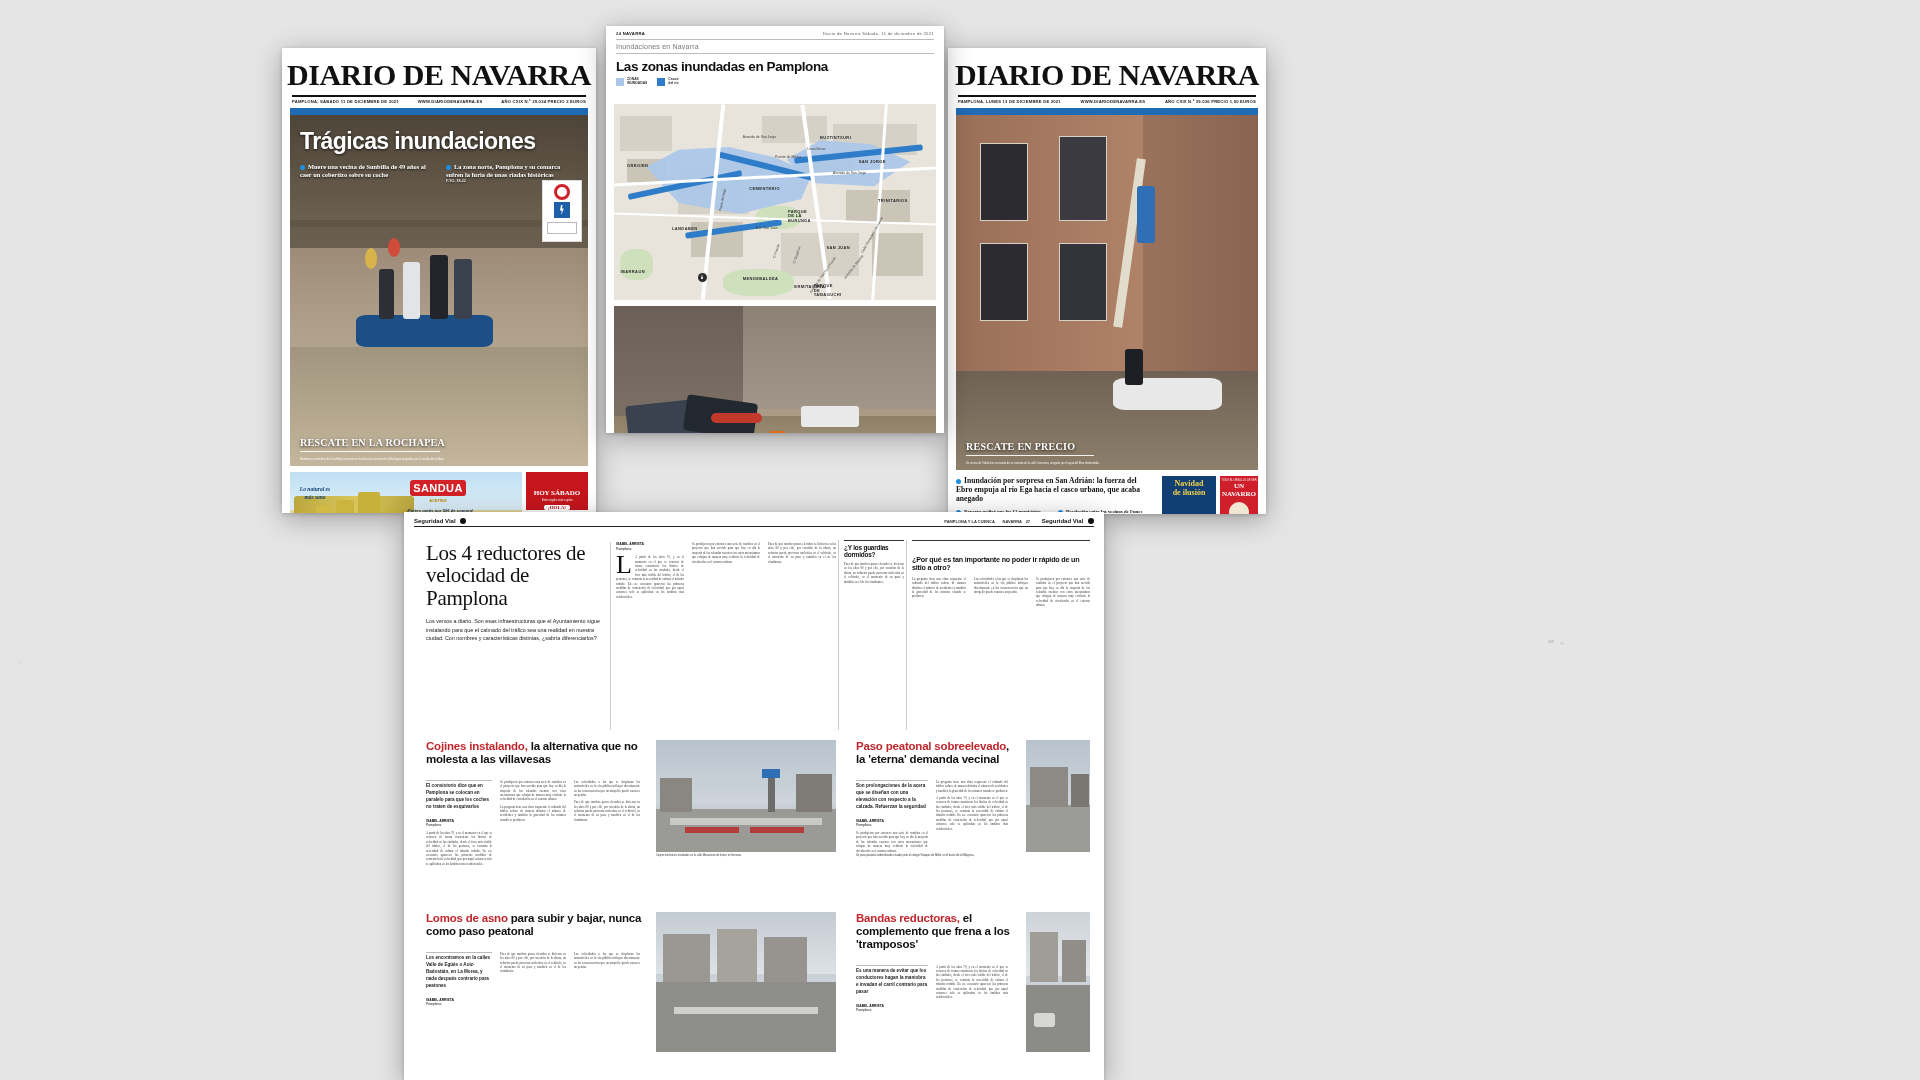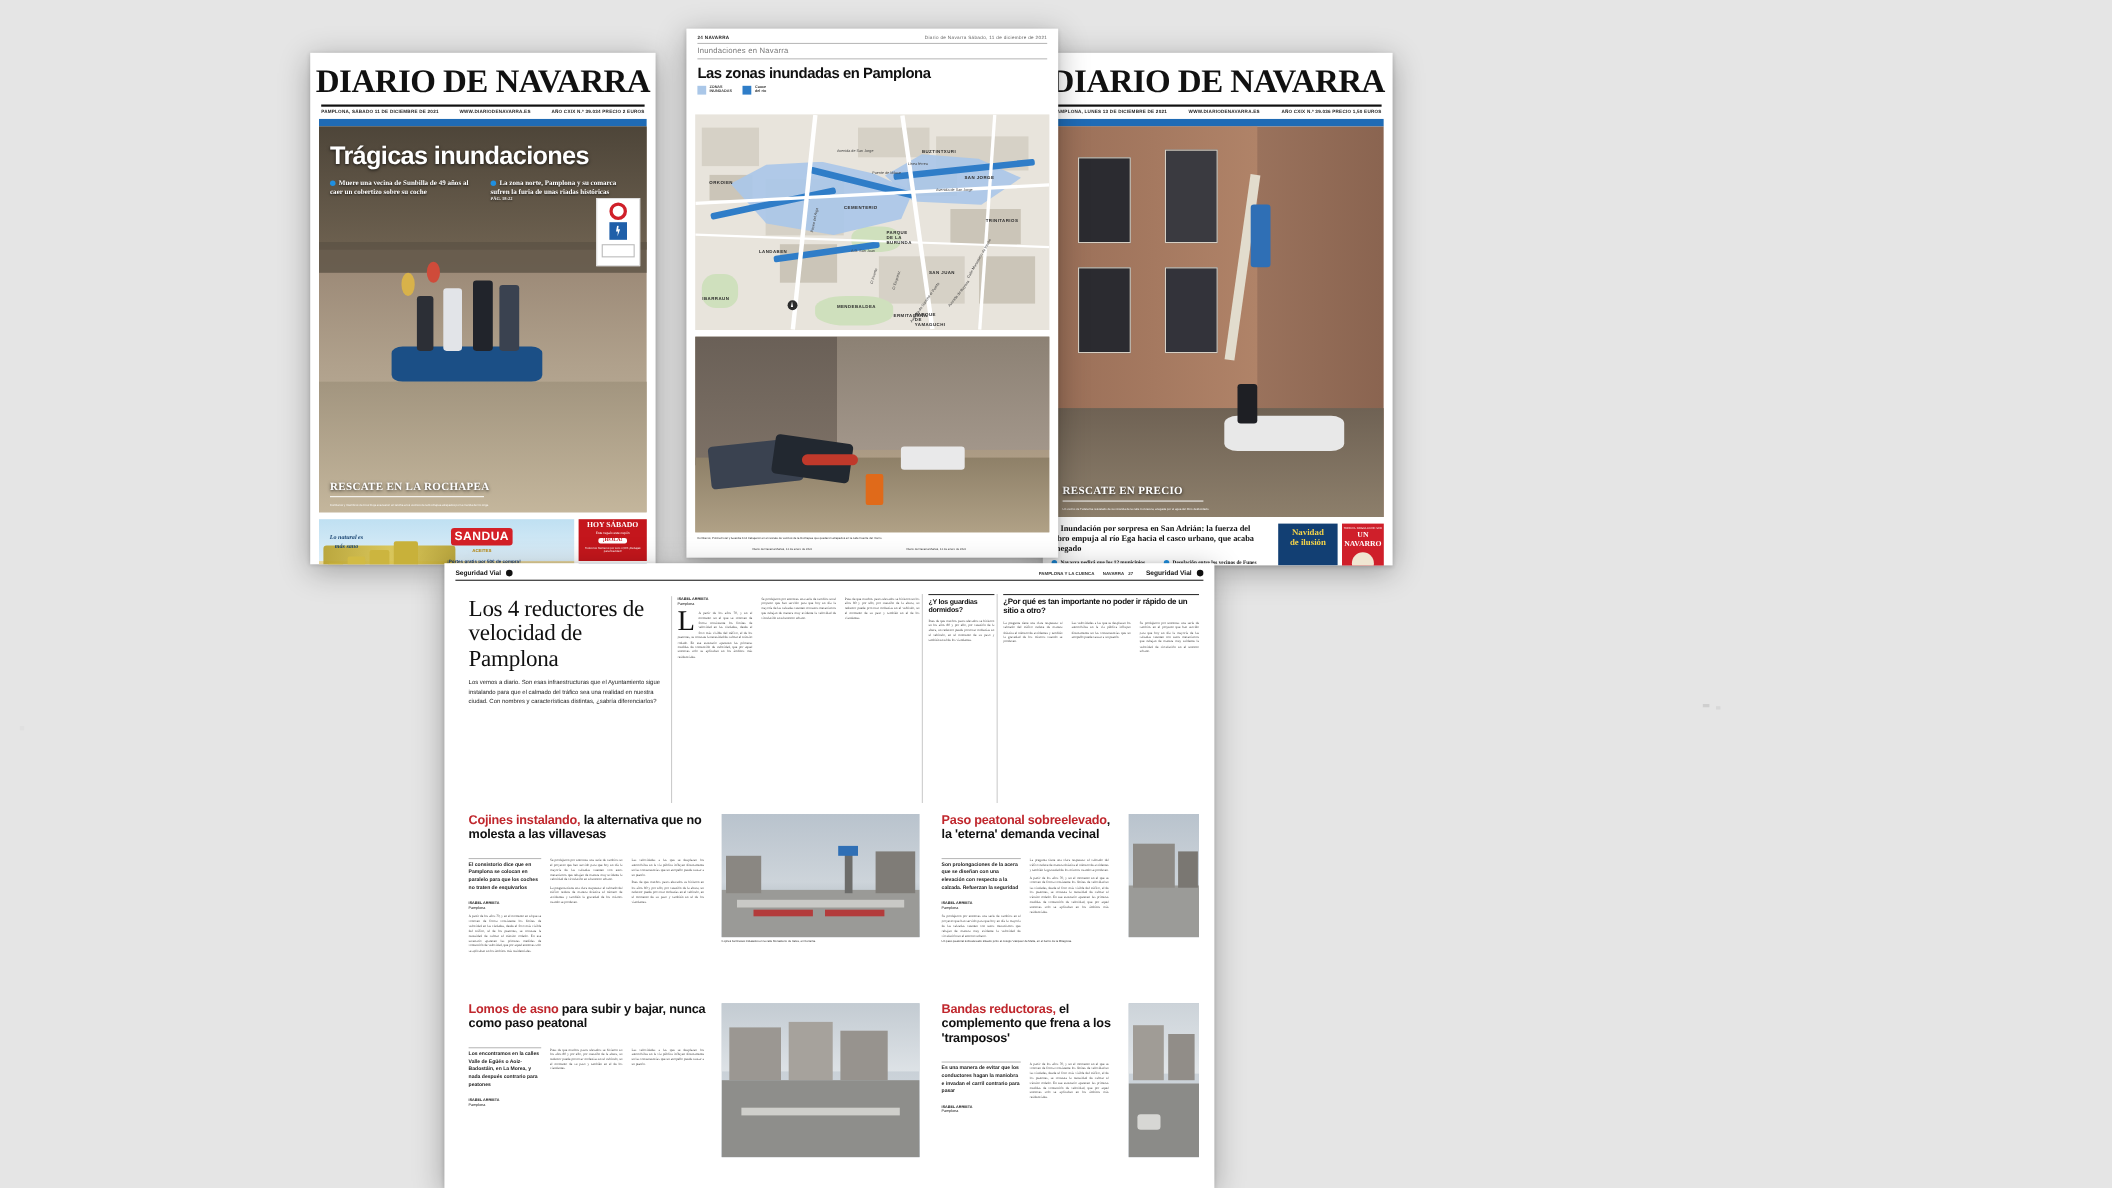--- a/index.html
+++ b/index.html
@@ -202,21 +202,21 @@
         <span>Lo natural es</span><br>
         <span>más sano</span>
       </div>
       <div class="sandua-logo" style="left:120px; top:8px; width:56px; height:16px; font-size:11px; line-height:16px;">SANDUA</div>
       <div class="ad-txt" style="left:120px; top:26px; width:56px; font-size:4px; color:#b8860b;">ACEITES</div>
       <div class="ad-txt" style="left:110px; top:36px; width:80px; font-size:4.2px;">¡Portes gratis por 50€ de compra!</div>
 
     </div>
 
     <div class="ad ad-red" style="left:244px; top:424px; width:62px; height:38px;">
-      <div class="ad-mini-title" style="font-size:7px; padding-top:1px;">HOY SÁBADO</div>
+      <div class="ad-mini-title" style="font-size:7px; padding-top:17px;">HOY SÁBADO</div>
       <div class="ad-mini-sub" style="font-size:3px; padding:1px 3px;">Este regalo este cupón</div>
       <div style="background:#fff;color:#c4161c;font-weight:700;font-size:5px;text-align:center;
                   width:26px;margin:2px auto;border-radius:2px;">¡HOLA!</div>
       <div class="ad-mini-sub" style="font-size:2.6px; padding:1px 3px;">Todos los Números por solo 3,50€  ¡Rebajas para Navidad!</div>
     </div>
 
     <div class="ad ad-blue" style="left:244px; top:464px; width:62px; height:42px;">
       <div class="ad-mini-title" style="font-size:9px; padding-top:4px; color:#f2d24b;">Navidad</div>
 
     </div>
@@ -274,21 +274,21 @@
       <div class="ad-mini-title" style="font-size:8px;color:#f2d24b;">de ilusión</div>
     </div>
 
     <div class="ad ad-navarra" style="left:272px; top:428px; width:38px; height:60px;">
       <div class="ad-mini-sub" style="font-size:2.6px;padding-top:3px;">TODO EL ORGULLO DE SER</div>
       <div class="ad-mini-title" style="font-size:7px;">UN NAVARRO</div>
       <div style="width:20px;height:20px;margin:4px auto;background:#f0e6d2;border-radius:50%;"></div>
     </div>
   </div>
 
-  <div class="sheet shadow" style="left:624px; top:26px; width:338px; height:481px;">
+  <div class="sheet shadow" style="left:606px; top:26px; width:338px; height:407px;">
     <div class="mp-head" style="padding:5px 10px 0 10px;">
       <div style="display:flex;justify-content:space-between;align-items:baseline;">
         <div class="mp-folio">
           <span>24</span>
           <b>NAVARRA</b>
         </div>
         <div class="mp-folio" style="font-weight:400;opacity:.8;">Diario de Navarra Sábado, 11 de diciembre de 2021</div>
       </div>
       <div class="mp-rule" style="margin:3px 0;"></div>
       <div class="mp-section">Inundaciones en Navarra</div>
@@ -424,21 +424,21 @@
     </div>
 
     <div style="position:absolute; left:440px; top:28px; width:60px;">
       <div class="ap-hr"></div>
       <div class="ap-sub" style="font-size:6.4px;margin-top:3px;">¿Y los guardias dormidos?</div>
       <div class="txt" style="margin-top:4px;">Pues de que muchos pasos elevados se hicieron en los años 80 y por ello, por cuestión de la altura, un reductor puede provocar molestias en el vehículo, en el momento de su paso y también en el de los viandantes.</div>
     </div>
 
     <div style="position:absolute; left:508px; top:28px; width:178px;">
       <div class="ap-hr"></div>
-      <div class="ap-sub" style="font-size:7.2px;margin-top:2px;">¿Por qué es tan importante no poder ir rápido de un sitio a otro?</div>
+      <div class="ap-sub" style="font-size:7.2px;margin-top:15px;">¿Por qué es tan importante no poder ir rápido de un sitio a otro?</div>
       <div style="display:flex; gap:8px; margin-top:5px;">
         <div class="txt" style="width:55px;">La pregunta tiene una clara respuesta: el calmado del tráfico reduce de manera drástica el número de accidentes y también la gravedad de los mismos cuando se producen.</div>
         <div class="txt" style="width:55px;">Las velocidades a las que se desplazan los automóviles en la vía pública influyen directamente en las consecuencias que un atropello puede causar a un peatón.</div>
         <div class="txt" style="width:55px;">Se produjeron por entonces una serie de cambios en el proyecto que han servido para que hoy en día la mayoría de las calzadas cuenten con estos mecanismos que rebajan de manera muy evidente la velocidad de circulación en el entorno urbano.</div>
       </div>
     </div>
 
     <div style="position:absolute; left:22px; top:228px; width:222px;">
       <div class="ap-sub">
         <span class="ap-sub-red">Cojines instalando,</span>

